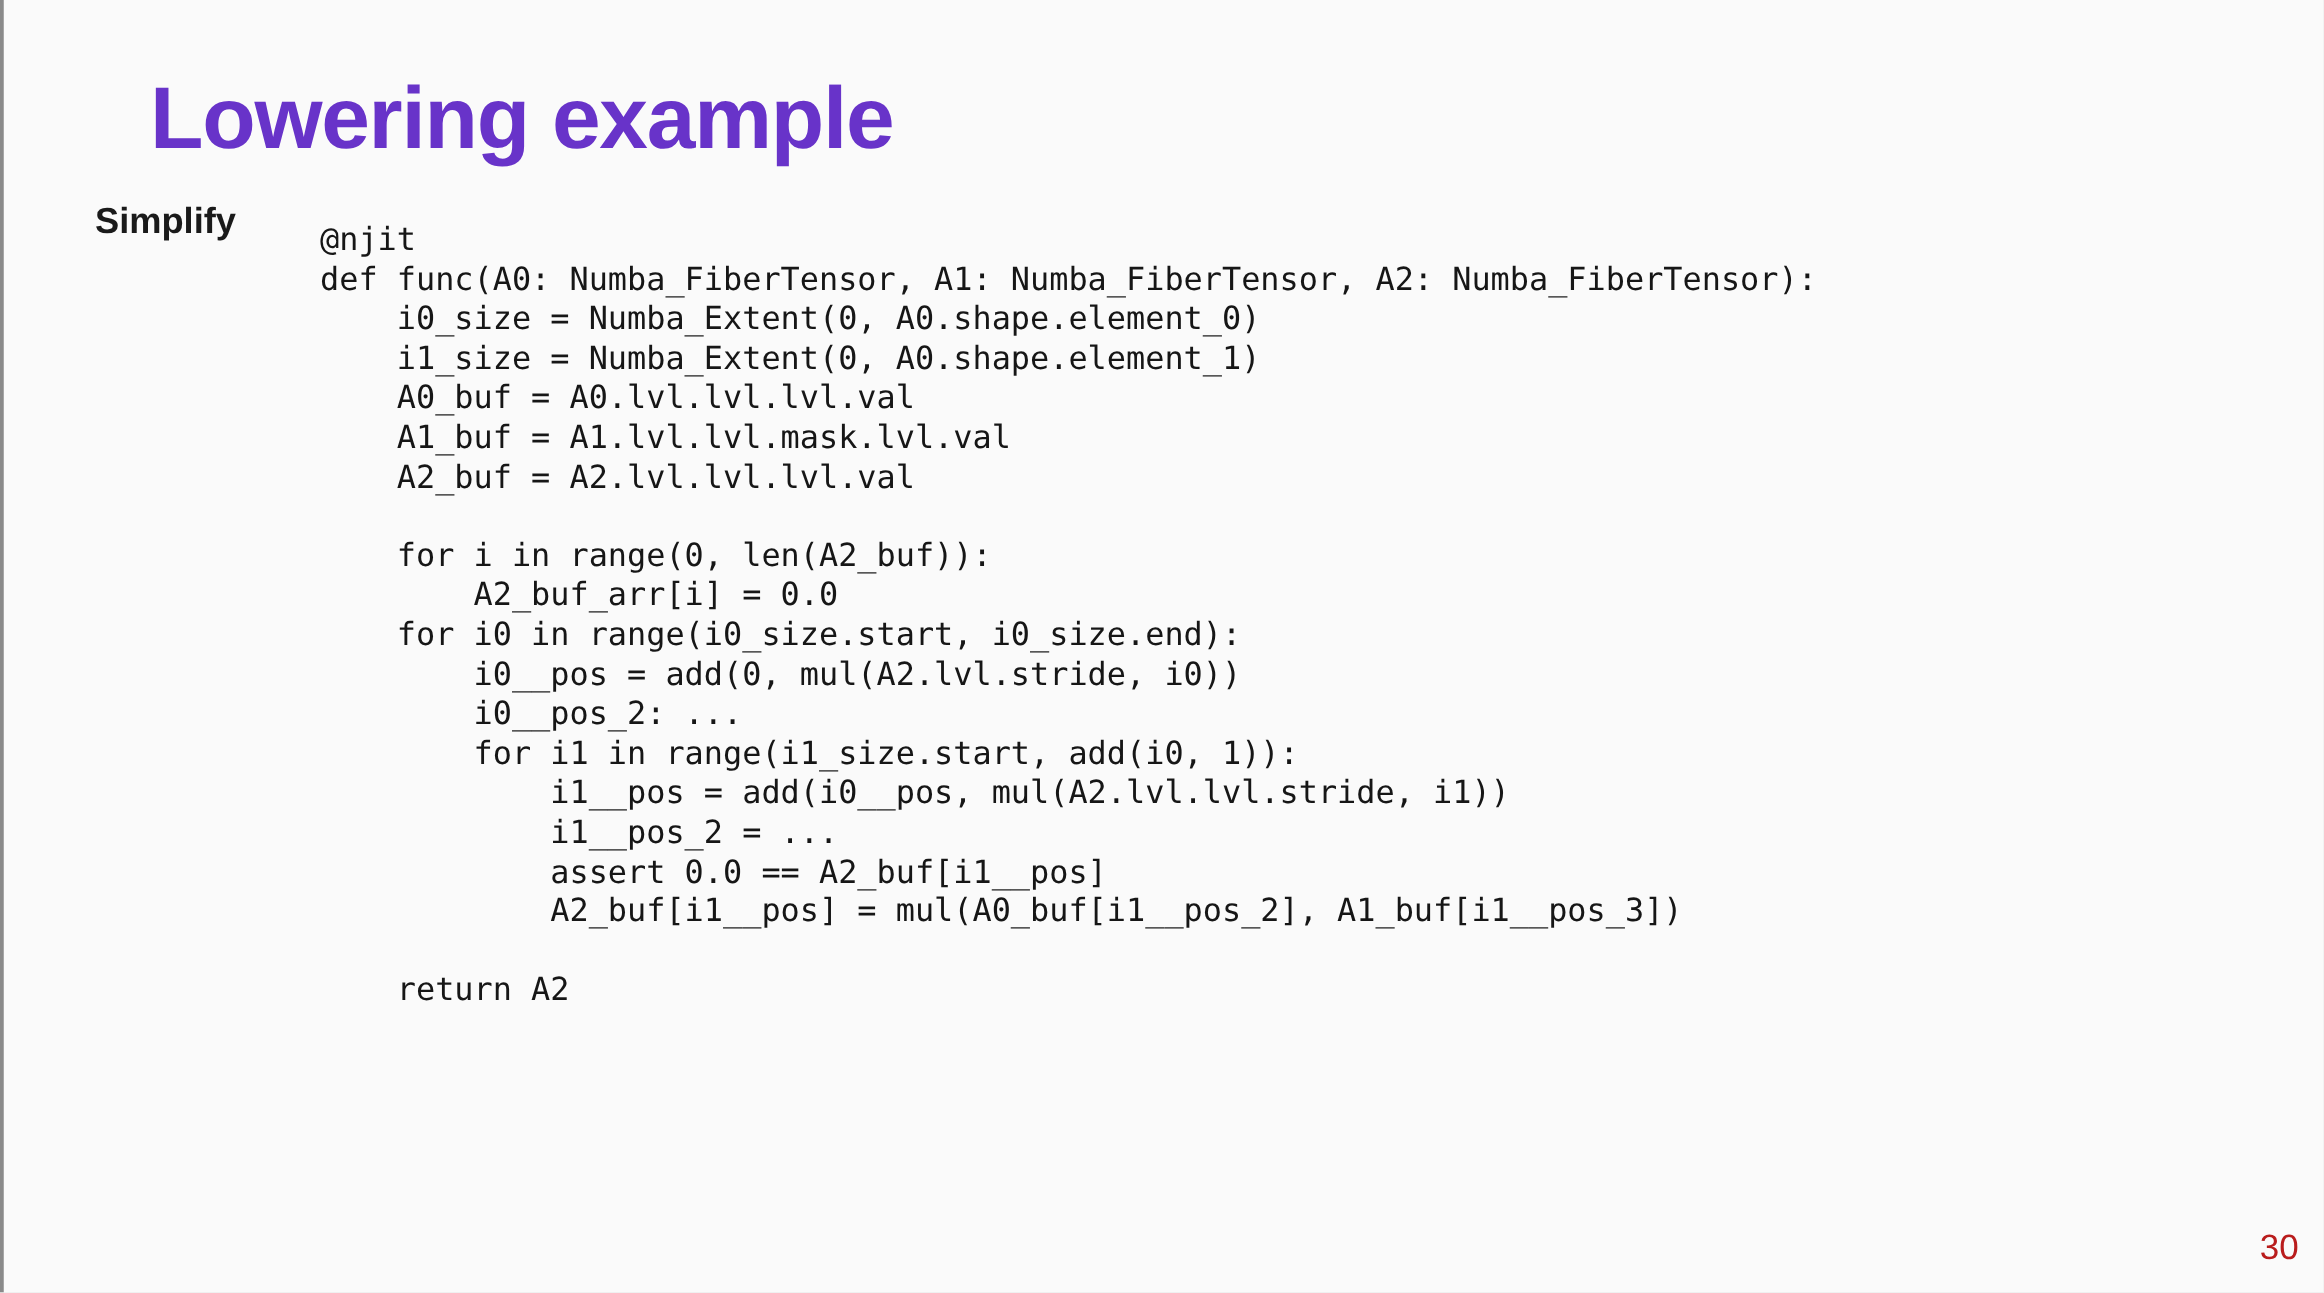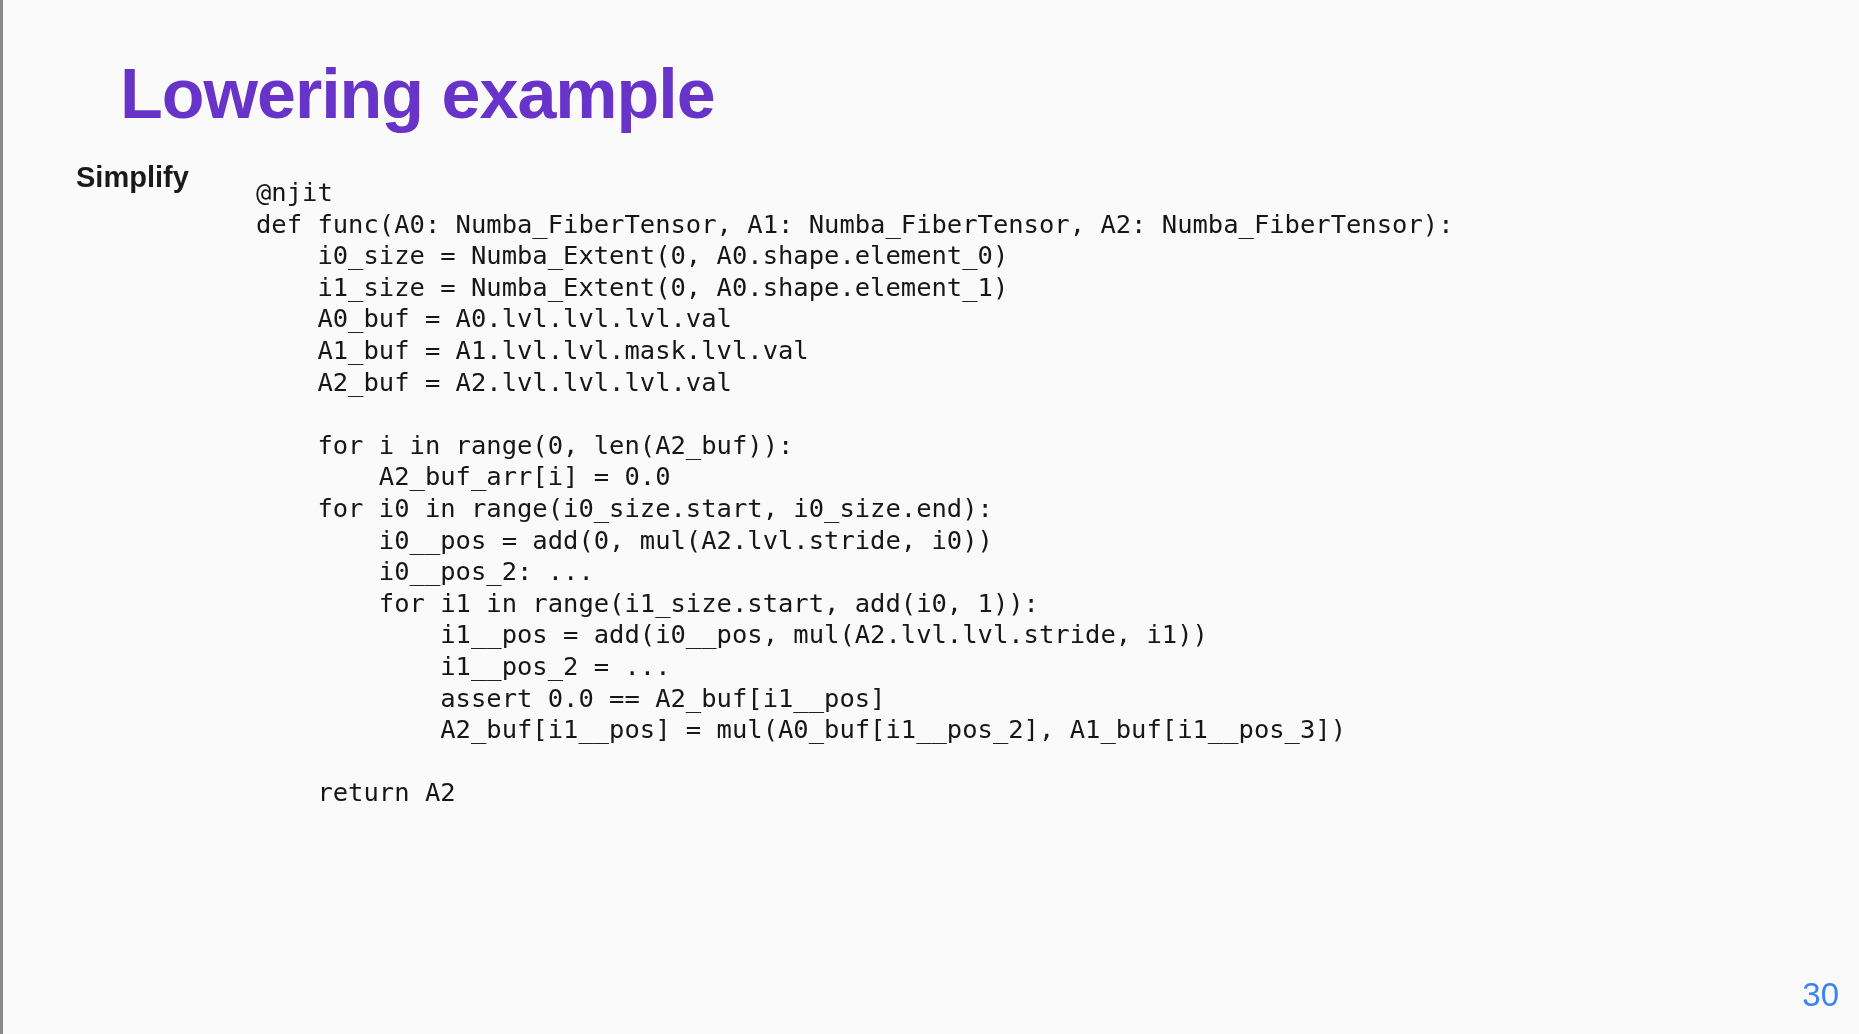--- a/index.html
+++ b/index.html
@@ -48,22 +48,22 @@
     font-size: 25.5px;
     line-height: 31.6px;
     color: #161616;
     white-space: pre;
     tab-size: 4;
   }
   .page-number {
     position: absolute;
     right: 20px;
     bottom: 20px;
-    font-size: 33px;
-    color: #3b82f6;
+    font-size: 28px;
+    color: #b91c1c;
     font-family: "Liberation Sans", sans-serif;
   }
 </style>
 </head>
 <body>
 
 <div class="slide">
 
   <h1 class="slide-title">Lowering example</h1>
 

